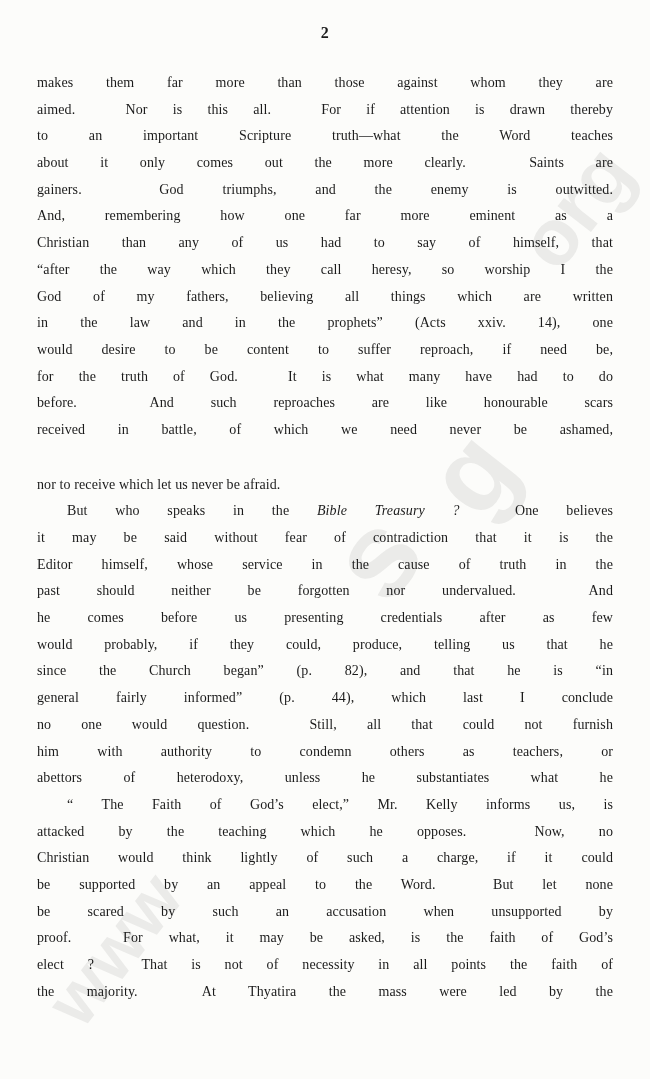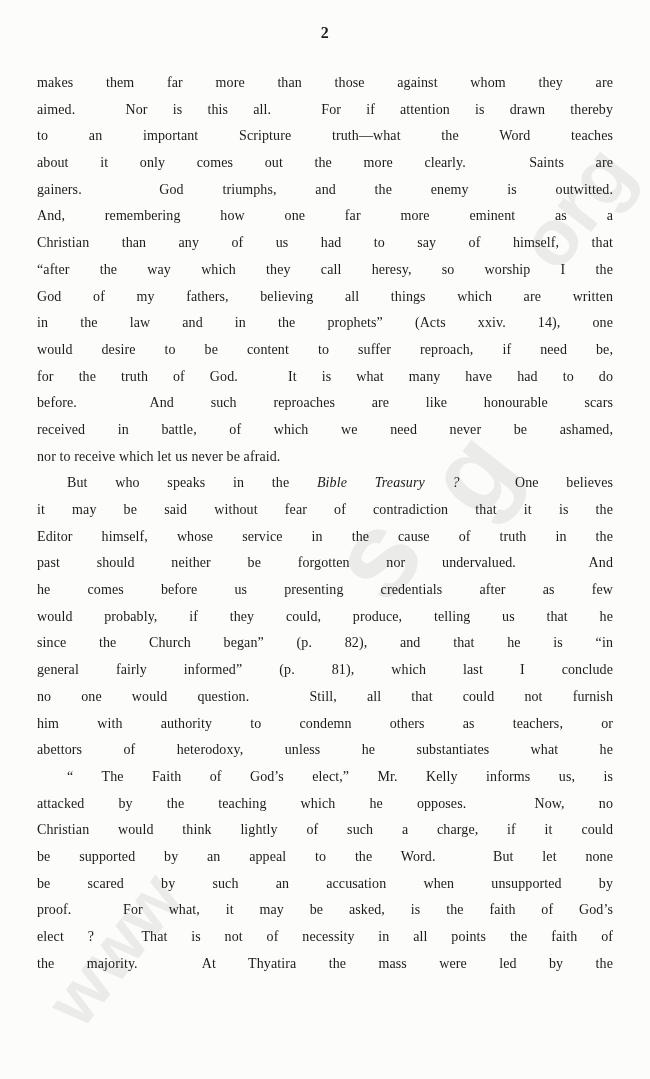--- a/index.html
+++ b/index.html
@@ -38,21 +38,21 @@
     letter-spacing: 0.1px;
   }
   .paragraph { margin: 0; }
   .line {
     height: 26.7px;
     line-height: 26.7px;
     text-align: justify;
     text-align-last: justify;
     overflow: visible;
   }
-  .line.end { text-align-last: left; }
+  .line.end { text-align-last: left; margin-top: 28px; }
   .line.indent { padding-left: 30px; }
   .italic { font-style: italic; }
   .watermark {
     position: absolute;
     inset: 0;
     z-index: 1;
     pointer-events: none;
     overflow: hidden;
   }
   .watermark-fragment {
@@ -98,21 +98,21 @@
         <div class="line end"><span>nor to receive which let us never be afraid.</span></div>
       </div>
       <div class="paragraph">
         <div class="line indent"><span>But who speaks in the </span><span class="italic">Bible Treasury ?</span><span>&nbsp; One believes</span></div>
         <div class="line"><span>it may be said without fear of contradiction that it is the</span></div>
         <div class="line"><span>Editor himself, whose service in the cause of truth in the</span></div>
         <div class="line"><span>past should neither be forgotten nor undervalued.&nbsp; And</span></div>
         <div class="line"><span>he comes before us presenting credentials after as few</span></div>
         <div class="line"><span>would probably, if they could, produce, telling us that he</span></div>
         <div class="line"><span>since the Church began” (p. 82), and that he is “in</span></div>
-        <div class="line"><span>general fairly informed” (p. 81), which last I conclude</span></div>
+        <div class="line"><span>general fairly informed” (p. 44), which last I conclude</span></div>
         <div class="line"><span>no one would question.&nbsp; Still, all that could not furnish</span></div>
         <div class="line"><span>him with authority to condemn others as teachers, or</span></div>
         <div class="line"><span>abettors of heterodoxy, unless he substantiates what he</span></div>
       </div>
       <div class="paragraph">
         <div class="line indent"><span>“ The Faith of God’s elect,” Mr. Kelly informs us, is</span></div>
         <div class="line"><span>attacked by the teaching which he opposes.&nbsp; Now, no</span></div>
         <div class="line"><span>Christian would think lightly of such a charge, if it could</span></div>
         <div class="line"><span>be supported by an appeal to the Word.&nbsp; But let none</span></div>
         <div class="line"><span>be scared by such an accusation when unsupported by</span></div>

